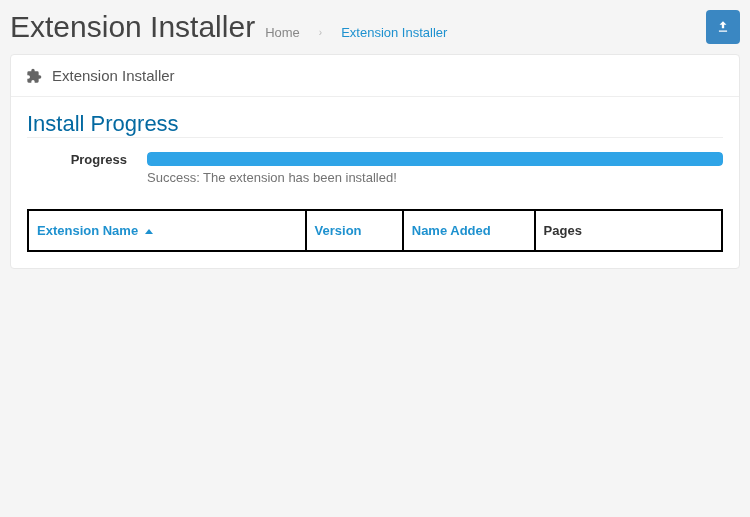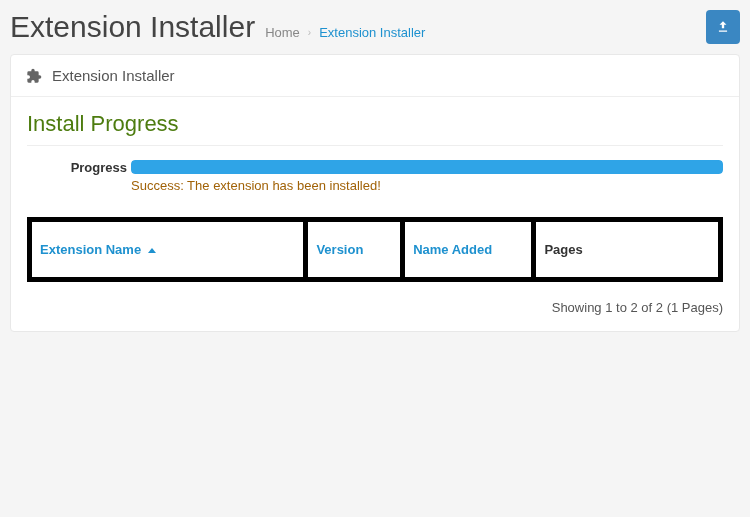--- a/index.html
+++ b/index.html
@@ -25,21 +25,21 @@
     flex-wrap: wrap;
   }
   h1.page-title {
     font-size: 30px;
     font-weight: 300;
     color: #444;
   }
   .breadcrumb {
     display: flex;
     align-items: center;
-    gap: 8px;
+    gap: 19px;
     font-size: 13px;
     color: #888;
   }
   .breadcrumb a.link { color: #1e91cf; text-decoration: none; }
   .breadcrumb a.muted { color: #888; text-decoration: none; }
   .breadcrumb .sep { color: #bbb; font-size: 10px; }
   .btn {
     display: inline-flex;
     align-items: center;
     justify-content: center;
@@ -68,26 +68,25 @@
     align-items: center;
     gap: 10px;
     color: #555;
     font-size: 15px;
   }
   .panel-heading svg { width: 16px; height: 16px; fill: #666; }
   .panel-body { padding: 14px 16px 16px 16px; }
   .fieldset-title {
     font-size: 22px;
     font-weight: 400;
-    color: #4d7c0f;
+    color: #0369a1;
     border-bottom: 1px solid #eee;
-    padding-bottom: 8px;
     margin-bottom: 14px;
   }
-  .progress-row { display: flex; align-items:flex-start; gap: 4px; margin-bottom: 24px;}
+  .progress-row { display: flex; align-items:flex-start; gap: 20px; margin-bottom: 24px;}
   .progress-label {
     width: 100px;
     text-align: right;
     font-weight: 700;
     color: #333;
     padding-top: 0px;
     font-size: 13px;
   }
   .progress-wrap { flex: 1; }
   .progress-bar-outer {
@@ -96,31 +95,31 @@
     background: #f5f5f5;
     border-radius: 4px;
     overflow: hidden;
   }
   .progress-bar-inner {
     background: #2fa4e7;
     height: 100%;
     width: 100%;
     border-radius: 4px;
   }
-  .success-text { color: #a16207; font-size: 13px; margin-top: 4px; }
+  .success-text { color: #737373; font-size: 13px; margin-top: 4px; }
 
   table.ext-table {
     width: 100%;
     border-collapse: collapse;
     border: 1px solid #ddd;
     font-size: 13px;
   }
   table.ext-table th, table.ext-table td {
-    border: 5px solid #000000;
-    padding: 20px 8px;
+    border: 2px solid #000000;
+    padding: 12px 8px;
     text-align: left;
     vertical-align: middle;
   }
   table.ext-table th {
     background: #fff;
     font-weight: 700;
   }
   table.ext-table th a { color: #1e91cf; text-decoration: none; }
   table.ext-table td a { color: #1e91cf; text-decoration: none; }
   .col-action-cell { text-align: right; white-space: nowrap; }
@@ -201,16 +200,15 @@
           <th class="col-date">
             <a href="#">Name Added</a>
           </th>
           <th class="col-action-h">Pages</th>
         </tr>
       </thead>
       <tbody>
       </tbody>
     </table>
 
-    <div class="pagination-info">Showing 1 to 2 of 2 (1 Pages)</div>
 
   </div>
 </div>
 
 </body></html>

